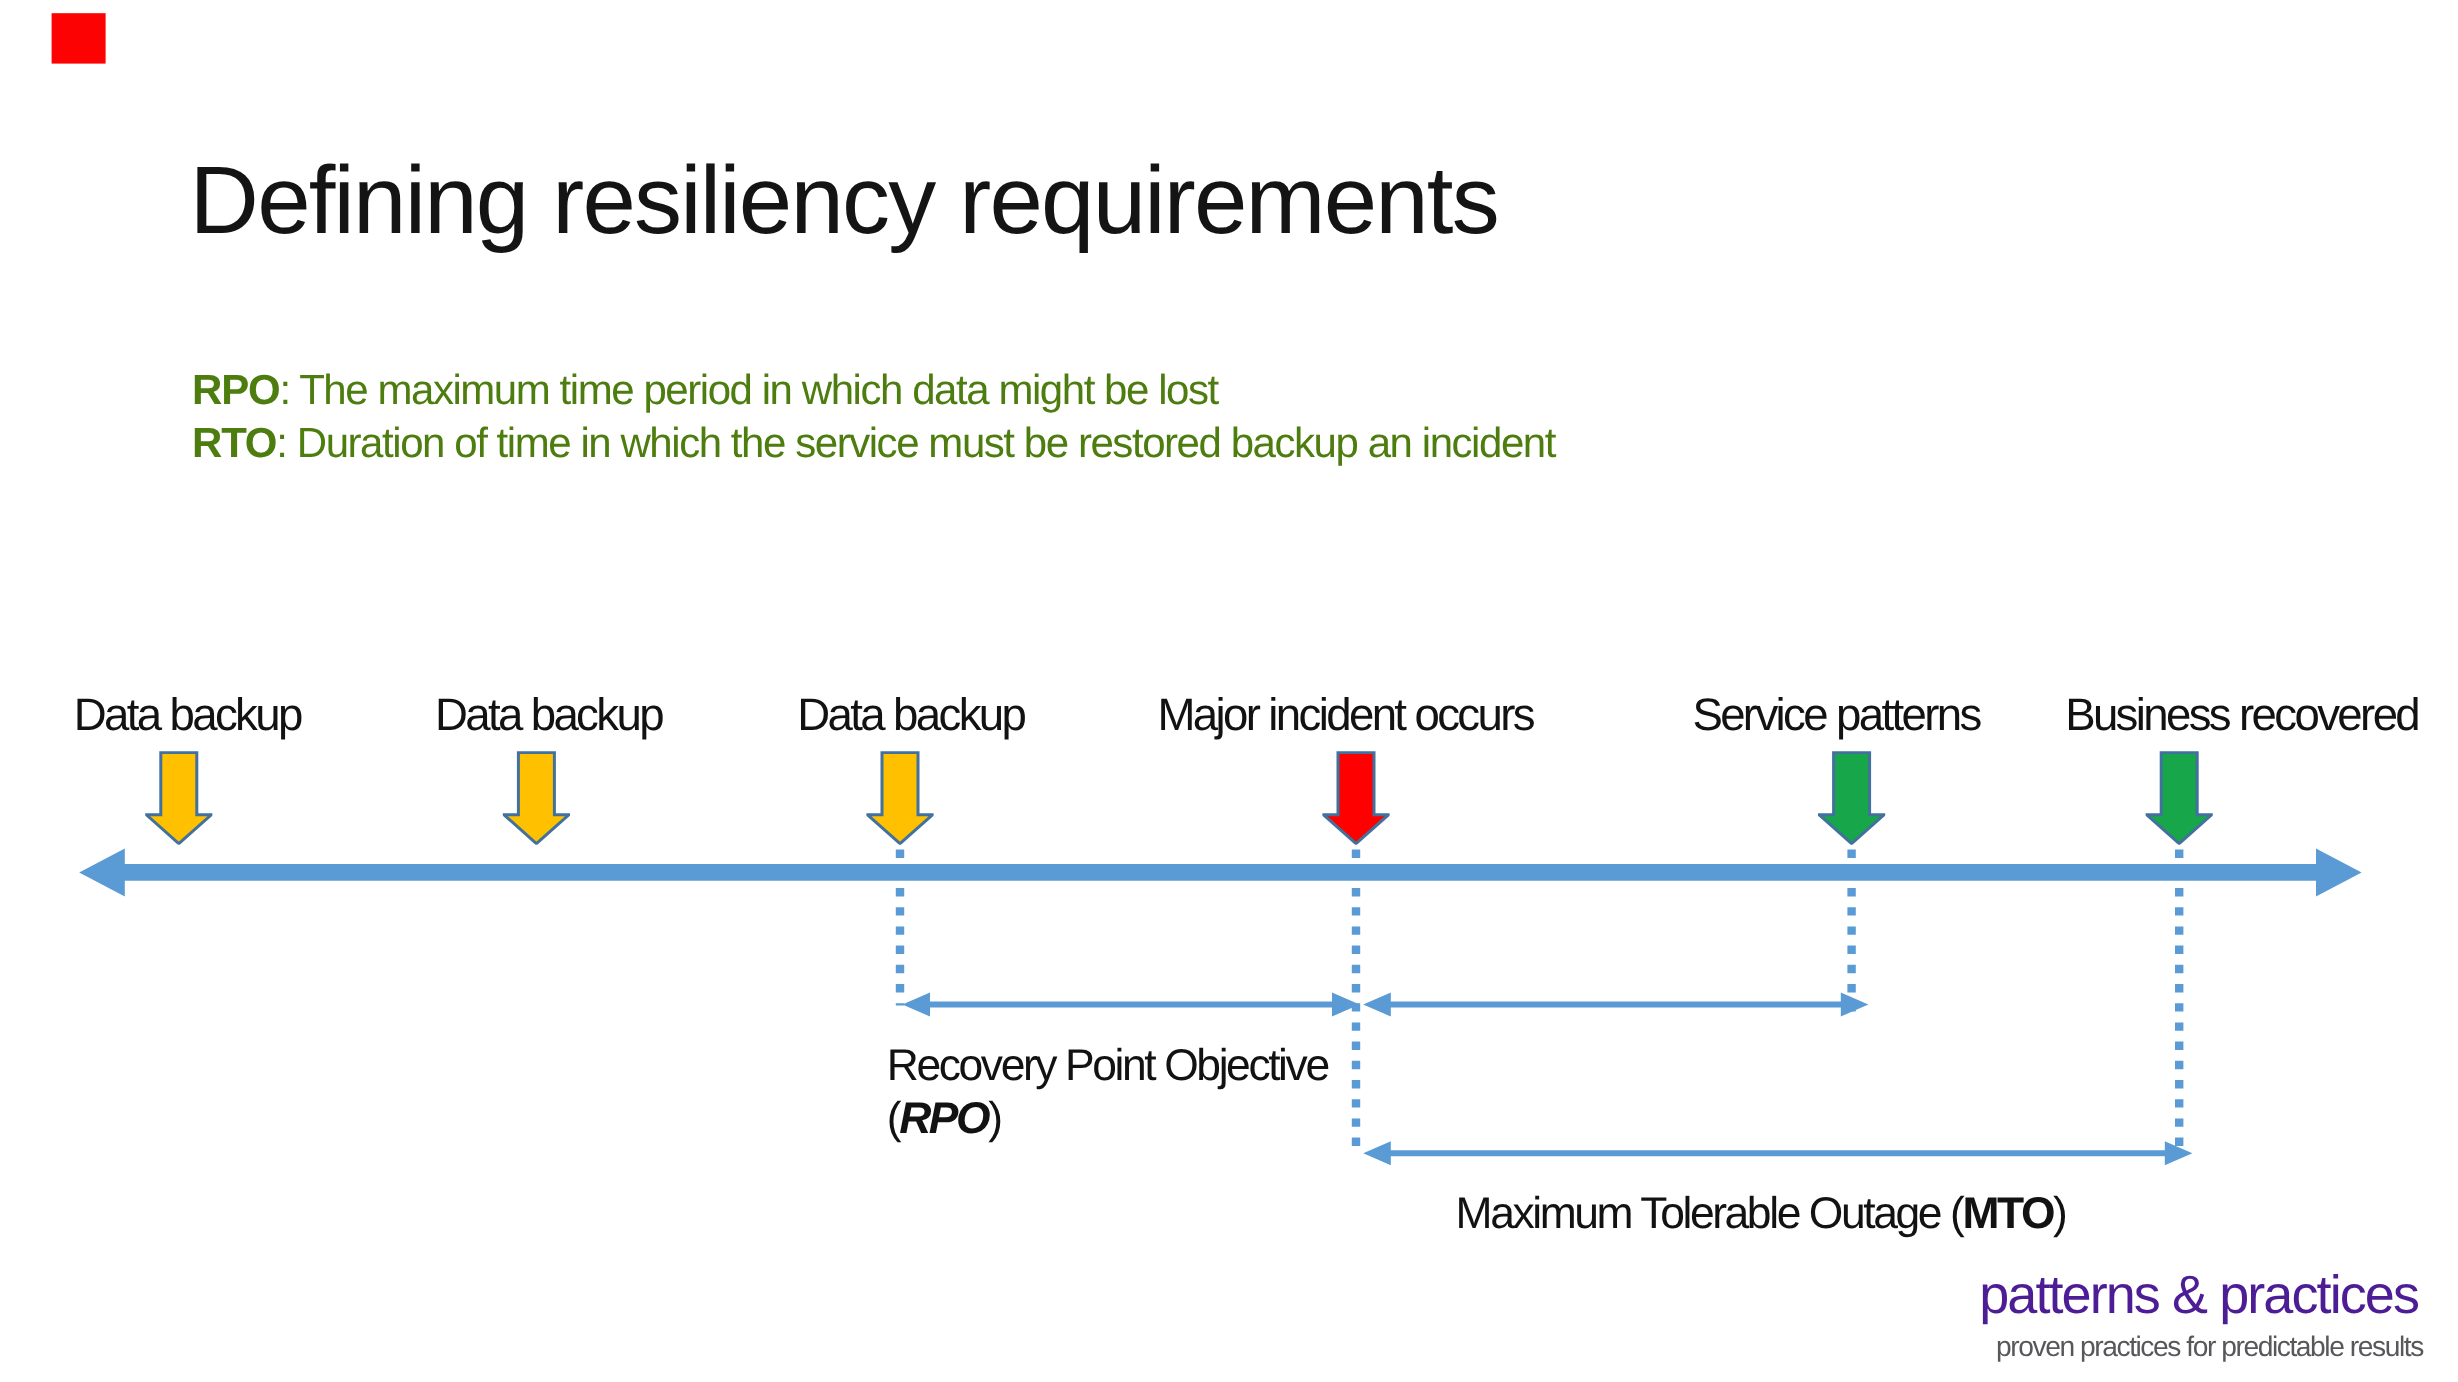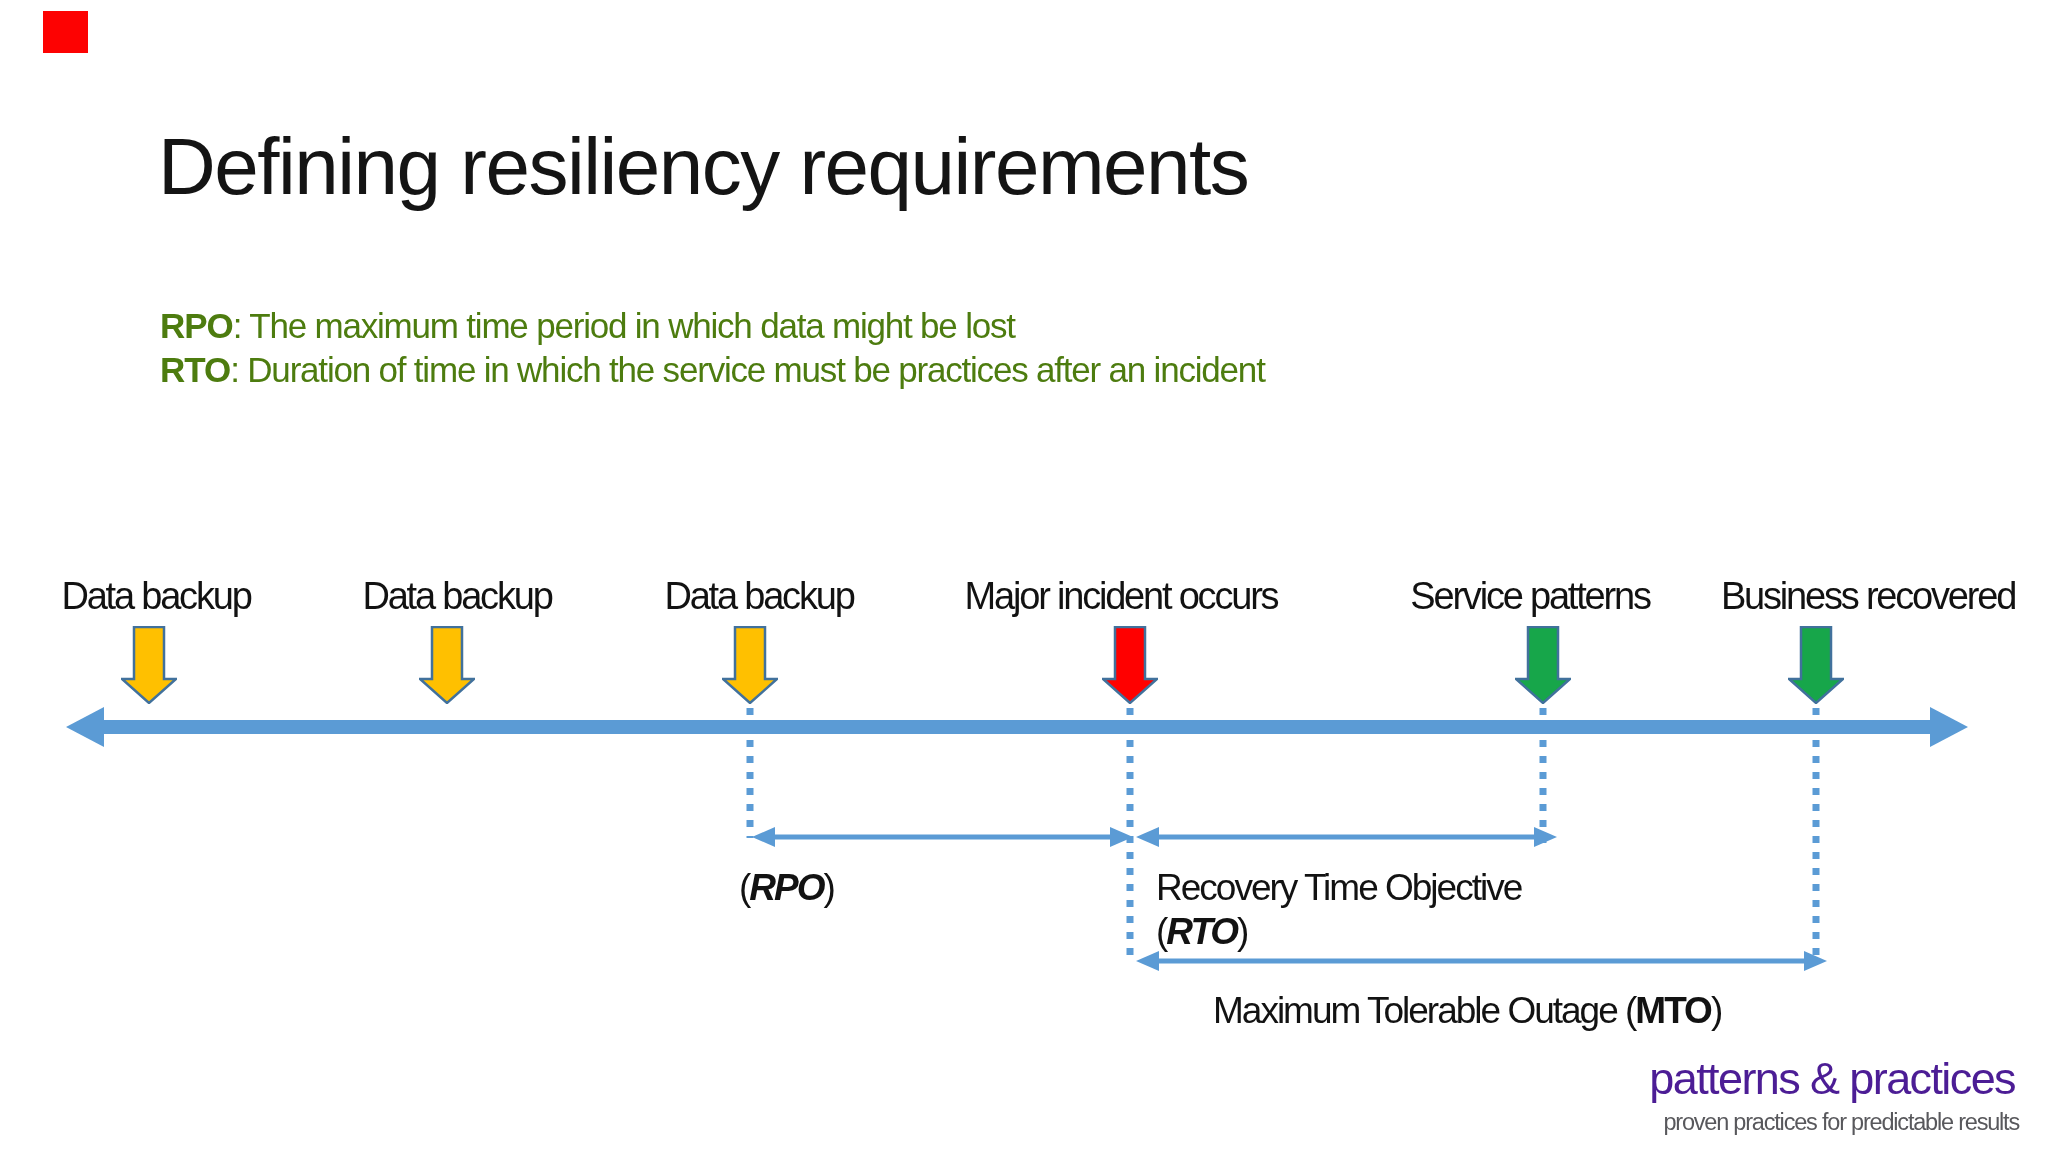--- a/index.html
+++ b/index.html
@@ -40,21 +40,21 @@
 <body>
 
 <div class="slide">
 
   <div class="abs red-marker"></div>
 
   <div class="abs title">Defining resiliency requirements</div>
 
   <div class="abs defs">
     <div><b>RPO</b><span>: The maximum time period in which data might be lost</span></div>
-    <div><b>RTO</b><span>: Duration of time in which the service must be practices after an incident</span></div>
+    <div><b>RTO</b><span>: Duration of time in which the service must be restored backup an incident</span></div>
   </div>
 
   <div class="abs evt-label" style="left:-94px">Data backup</div>
   <div class="abs evt-label" style="left:207px">Data backup</div>
   <div class="abs evt-label" style="left:509px">Data backup</div>
   <div class="abs evt-label" style="left:871px">Major incident occurs</div>
   <div class="abs evt-label" style="left:1280px">Service patterns</div>
   <div class="abs evt-label" style="left:1618px">Business recovered</div>
 
   <svg class="abs evt-arrow" style="left:121px" width="56" height="78" viewBox="0 0 56 78">
@@ -94,25 +94,22 @@
     <line class="tl-stroke" x1="1156" y1="837" x2="1537" y2="837" stroke-width="5"></line>
     <polygon class="tl-fill" points="1136,837 1159,827 1159,847"></polygon>
     <polygon class="tl-fill" points="1557,837 1534,827 1534,847"></polygon>
 
     <line class="tl-stroke" x1="1156" y1="961" x2="1807" y2="961" stroke-width="5"></line>
     <polygon class="tl-fill" points="1136,961 1159,951 1159,971"></polygon>
     <polygon class="tl-fill" points="1827,961 1804,951 1804,971"></polygon>
   </svg>
 
   <div class="abs mlabel" id="rpo-label">
+    <div>Recovery Point Objective</div>
     <div><span>(</span><span class="abbr-ital">RPO</span><span>)</span></div>
-  </div>
-  <div class="abs mlabel" id="rto-label">
-    <div>Recovery Time Objective</div>
-    <div><span>(</span><span class="abbr-ital">RTO</span><span>)</span></div>
   </div>
   <div class="abs mlabel" id="mto-label">
     <span>Maximum Tolerable Outage (</span><span class="abbr-bold">MTO</span><span>)</span>
   </div>
 
   <div class="abs logo-name">patterns &amp; practices</div>
   <div class="abs logo-tag">proven practices for predictable results</div>
 
 </div>
 

